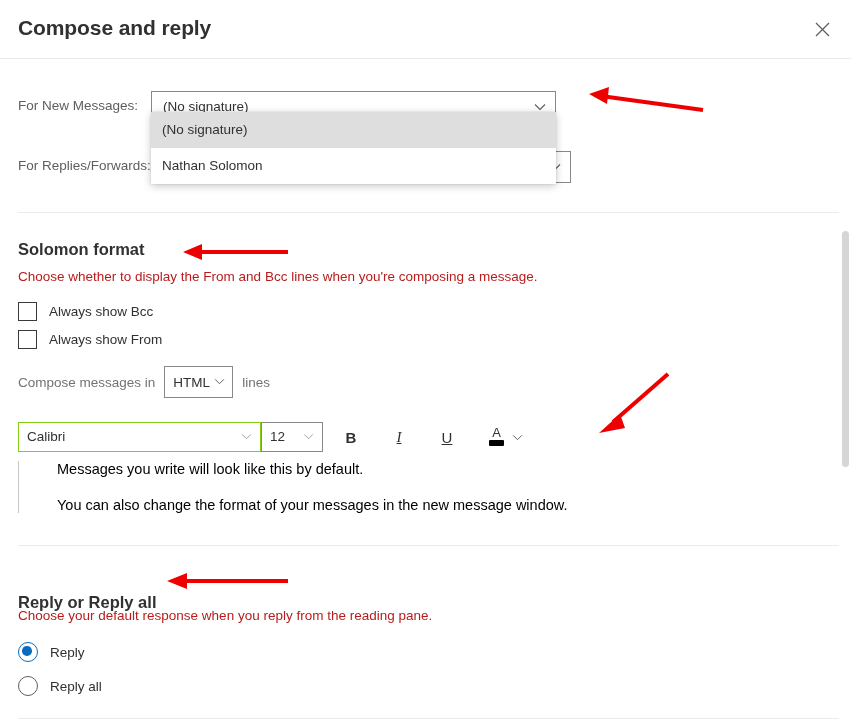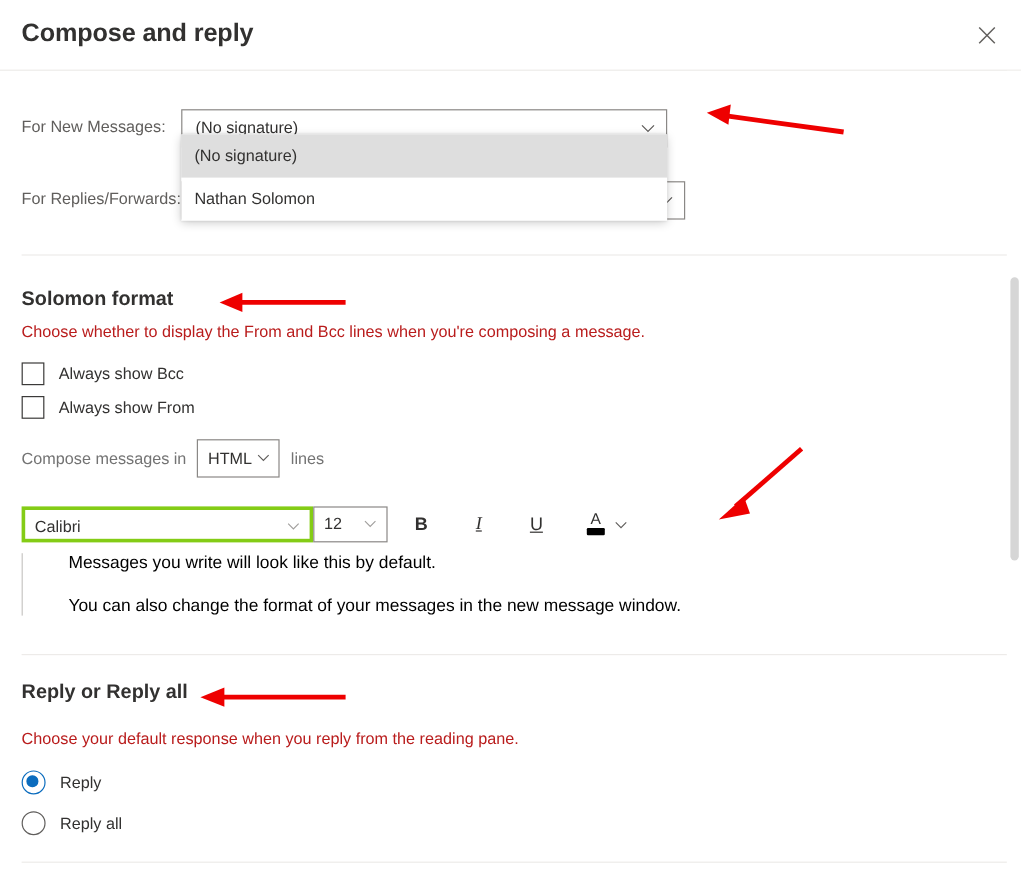--- a/index.html
+++ b/index.html
@@ -151,21 +151,21 @@
 
   
   .section-heading {
     position: absolute;
     left: 18px;
     font-size: 16.5px;
     font-weight: 600;
     color: #323130;
   }
   .section-heading.msgfmt { top: 181px; }
-  .section-heading.replyall { top: 509px; text-align: center; }
+  .section-heading.replyall { top: 534px; text-align: center; }
 
   .section-desc {
     position: absolute;
     left: 18px;
     font-size: 13.5px;
     color: #b91c1c;
   }
   .section-desc.msgfmt { top: 210px; }
   .section-desc.replyall { top: 549px; }
 
@@ -239,21 +239,21 @@
     top: 363px;
     height: 30px;
   }
   .font-combo {
     position: absolute;
     left: 0;
     top: 0;
     width: 243px;
     height: 30px;
     box-sizing: border-box;
-    border: 3px solid #84cc16;
+    border: 1px solid #84cc16;
     background: #ffffff;
     cursor: pointer;
   }
   .size-combo {
     position: absolute;
     left: 243px;
     top: 0;
     width: 62px;
     height: 30px;
     box-sizing: border-box;

